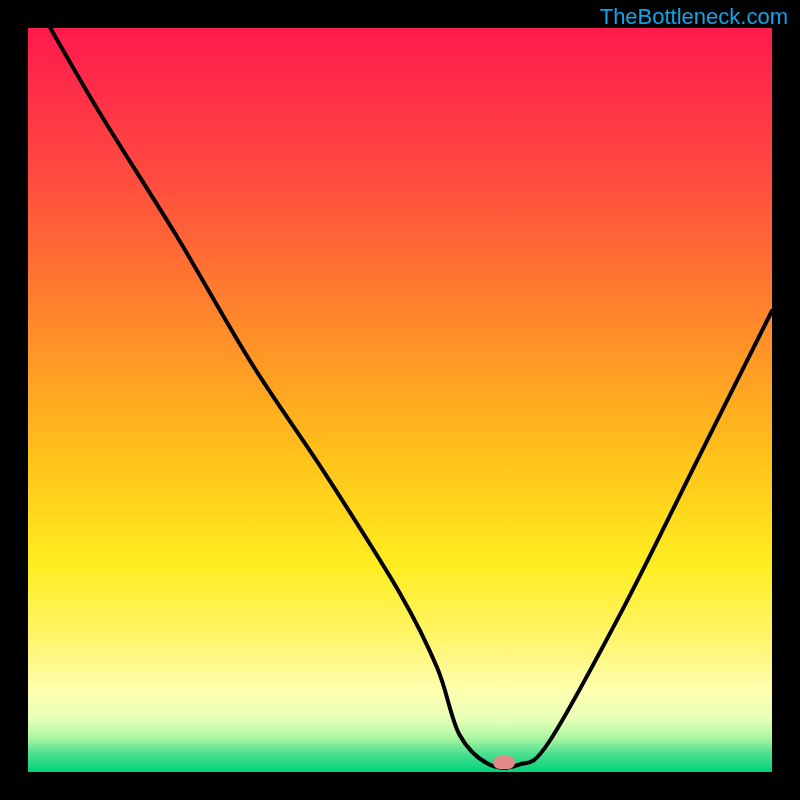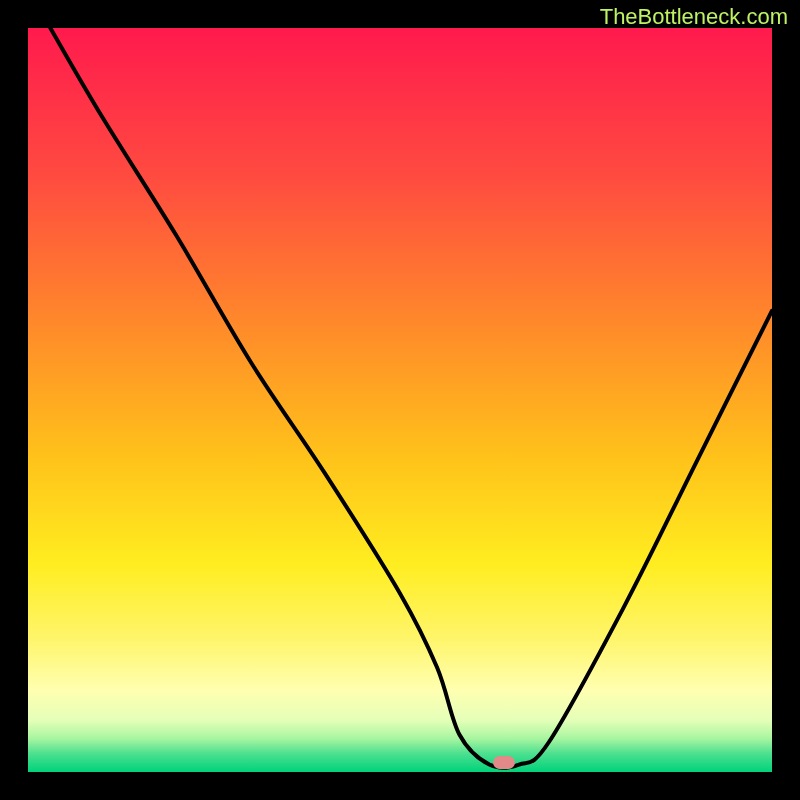--- a/index.html
+++ b/index.html
@@ -8,21 +8,21 @@
     width: 800px;
     height: 800px;
     background: #000;
     position: relative;
     font-family: Arial, sans-serif;
   }
   .watermark {
     position: absolute;
     top: 4px;
     right: 12px;
-    color: #bef264;
+    color: #0ea5e9;
     font-size: 22px;
     font-weight: 500;
     z-index: 10;
   }
   .plot-area {
     position: absolute;
     left: 28px;
     top: 28px;
     width: 744px;
     height: 744px;

